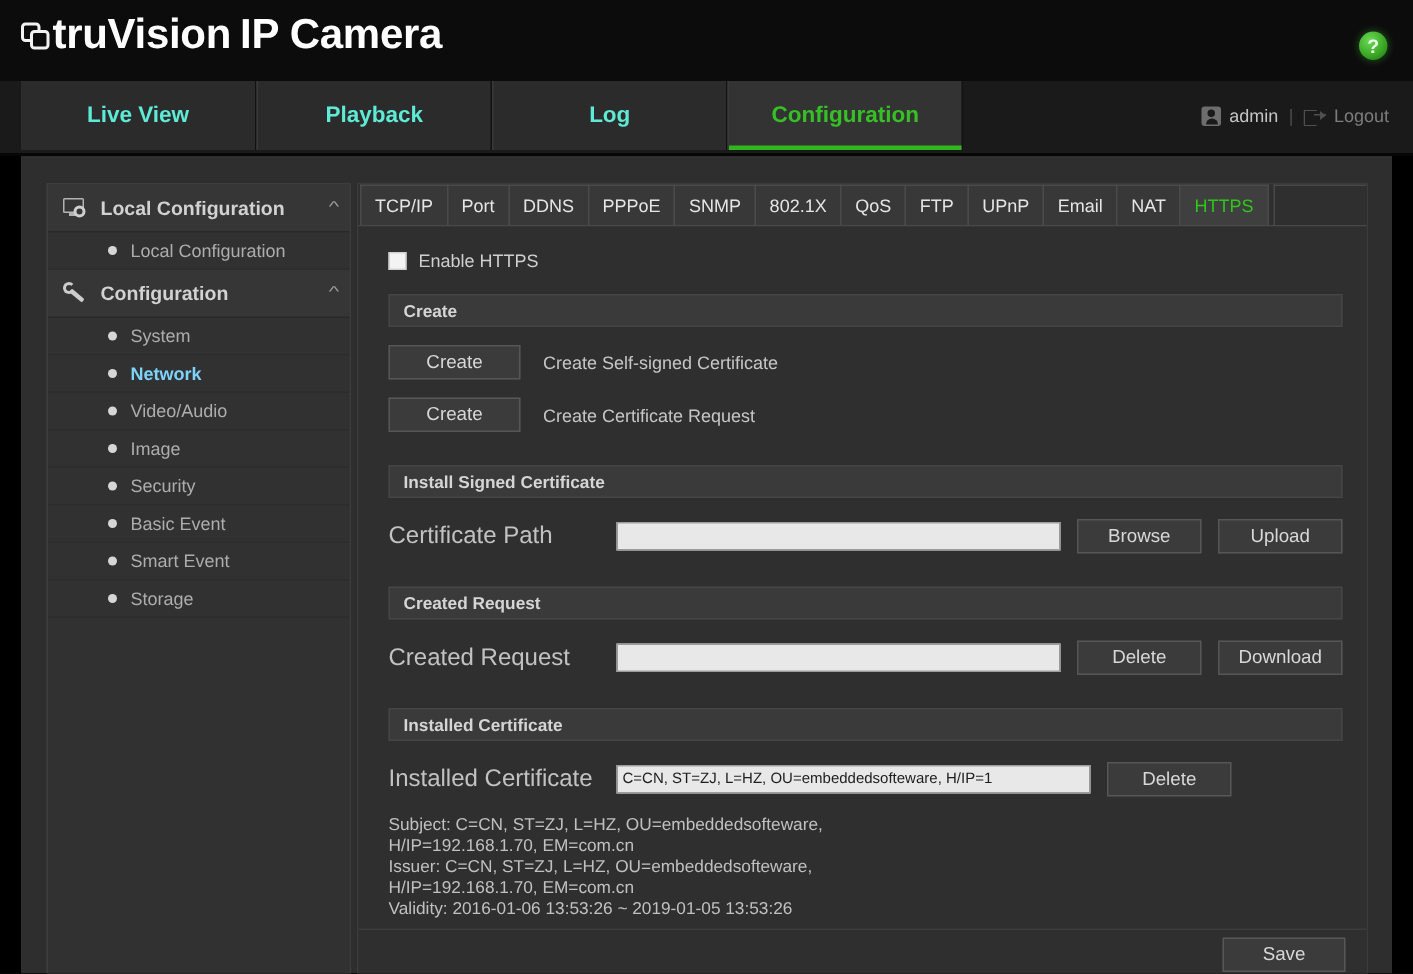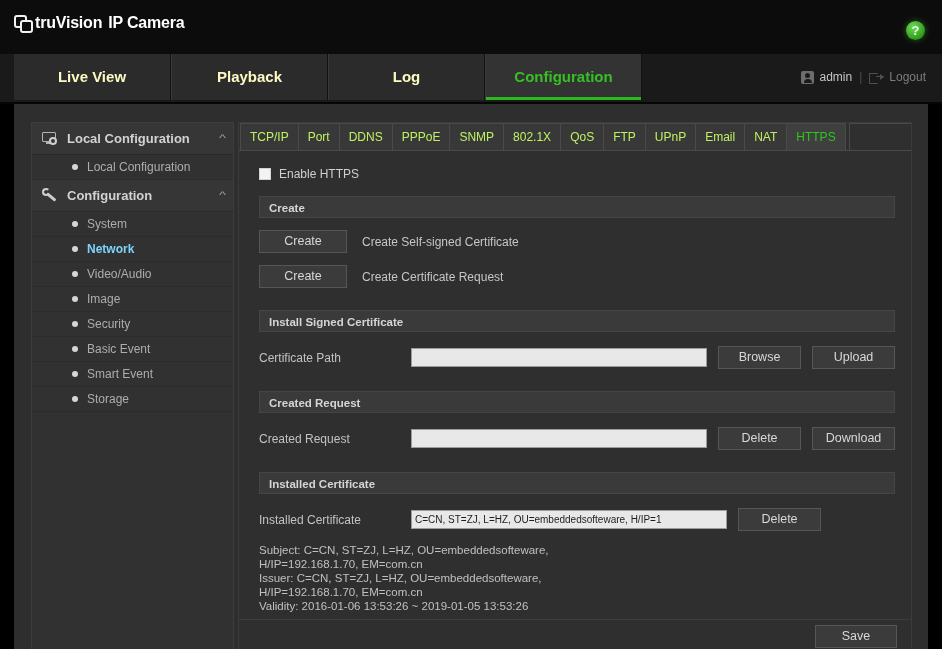--- a/index.html
+++ b/index.html
@@ -42,21 +42,21 @@
   }
   .logo-mark .sq {
     position: absolute;
     border: 2px solid #f2f2f2;
     border-radius: 3px;
     background: #0c0c0c;
   }
   .logo-mark .sq1 { left: 0; top: 1px; width: 9px; height: 9px; }
   .logo-mark .sq2 { left: 6px; top: 6px; width: 9px; height: 9px; }
   .brandname {
-    font-size: 16px;
+    font-size: 28px;
     font-weight: bold;
     color: #ffffff;
     letter-spacing: -0.2px;
     line-height: 26px;
     white-space: nowrap;
   }
   .brandname .sep { display: inline-block; width: 6px; }
   .help-icon {
     position: absolute;
     right: 17px; top: 21px;
@@ -86,21 +86,21 @@
     display: flex;
     height: 46px;
   }
   .nav-tab {
     width: 157px;
     height: 46px;
     line-height: 46px;
     text-align: center;
     font-size: 15px;
     font-weight: bold;
-    color: #fef9c3;
+    color: #5eead4;
     background: #2b2b2b;
     border-right: 1px solid #111111;
     border-left: 1px solid #3a3a3a;
     box-sizing: border-box;
     cursor: pointer;
     position: relative;
   }
   .nav-tab:first-child { border-left: none; }
   .nav-tab.active {
     color: #37c025;
@@ -315,21 +315,21 @@
     background: #2f2f2f;
     border-bottom: 1px solid #4a4a4a;
     padding-left: 1px;
     box-sizing: border-box;
   }
   .subtab {
     height: 27px;
     line-height: 27px;
     padding: 0 9px;
     font-size: 12px;
-    color: #bef264;
+    color: #e5e5e5;
     background: #383838;
     border: 1px solid #4a4a4a;
     border-bottom: none;
     margin-right: -1px;
     box-sizing: border-box;
     cursor: pointer;
     white-space: nowrap;
   }
   .subtab.active {
     color: #2fc61b;
@@ -421,21 +421,21 @@
     color: #c6c6c6;
   }
 
   .field-row {
     display: flex;
     align-items: center;
     margin-top: 14px;
   }
   .field-label {
     width: 152px;
-    font-size: 12px;
+    font-size: 16px;
     color: #c2c2c2;
     flex: 0 0 auto;
   }
   .text-input {
     height: 19px;
     background: #e8e8e8;
     border: 1px solid #9c9c9c;
     box-sizing: border-box;
     font-size: 10px;
     color: #1d1d1d;

